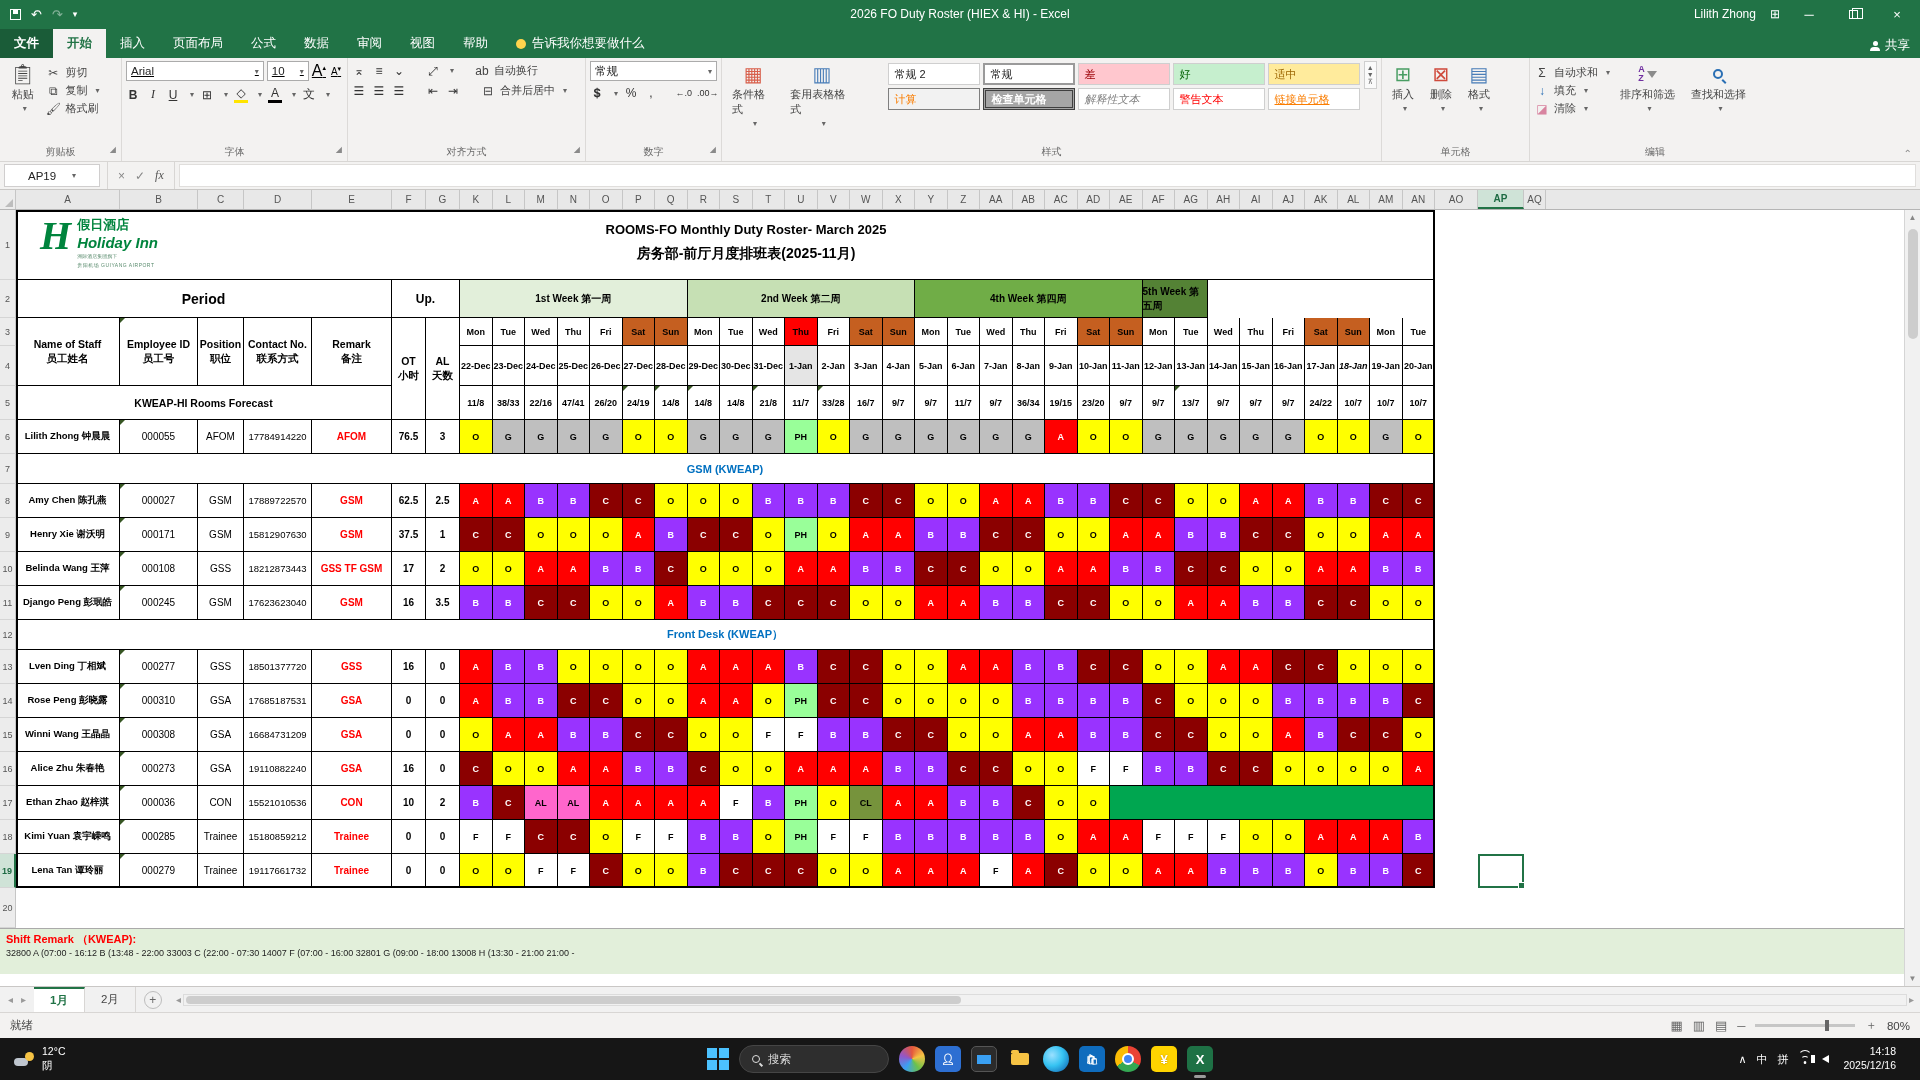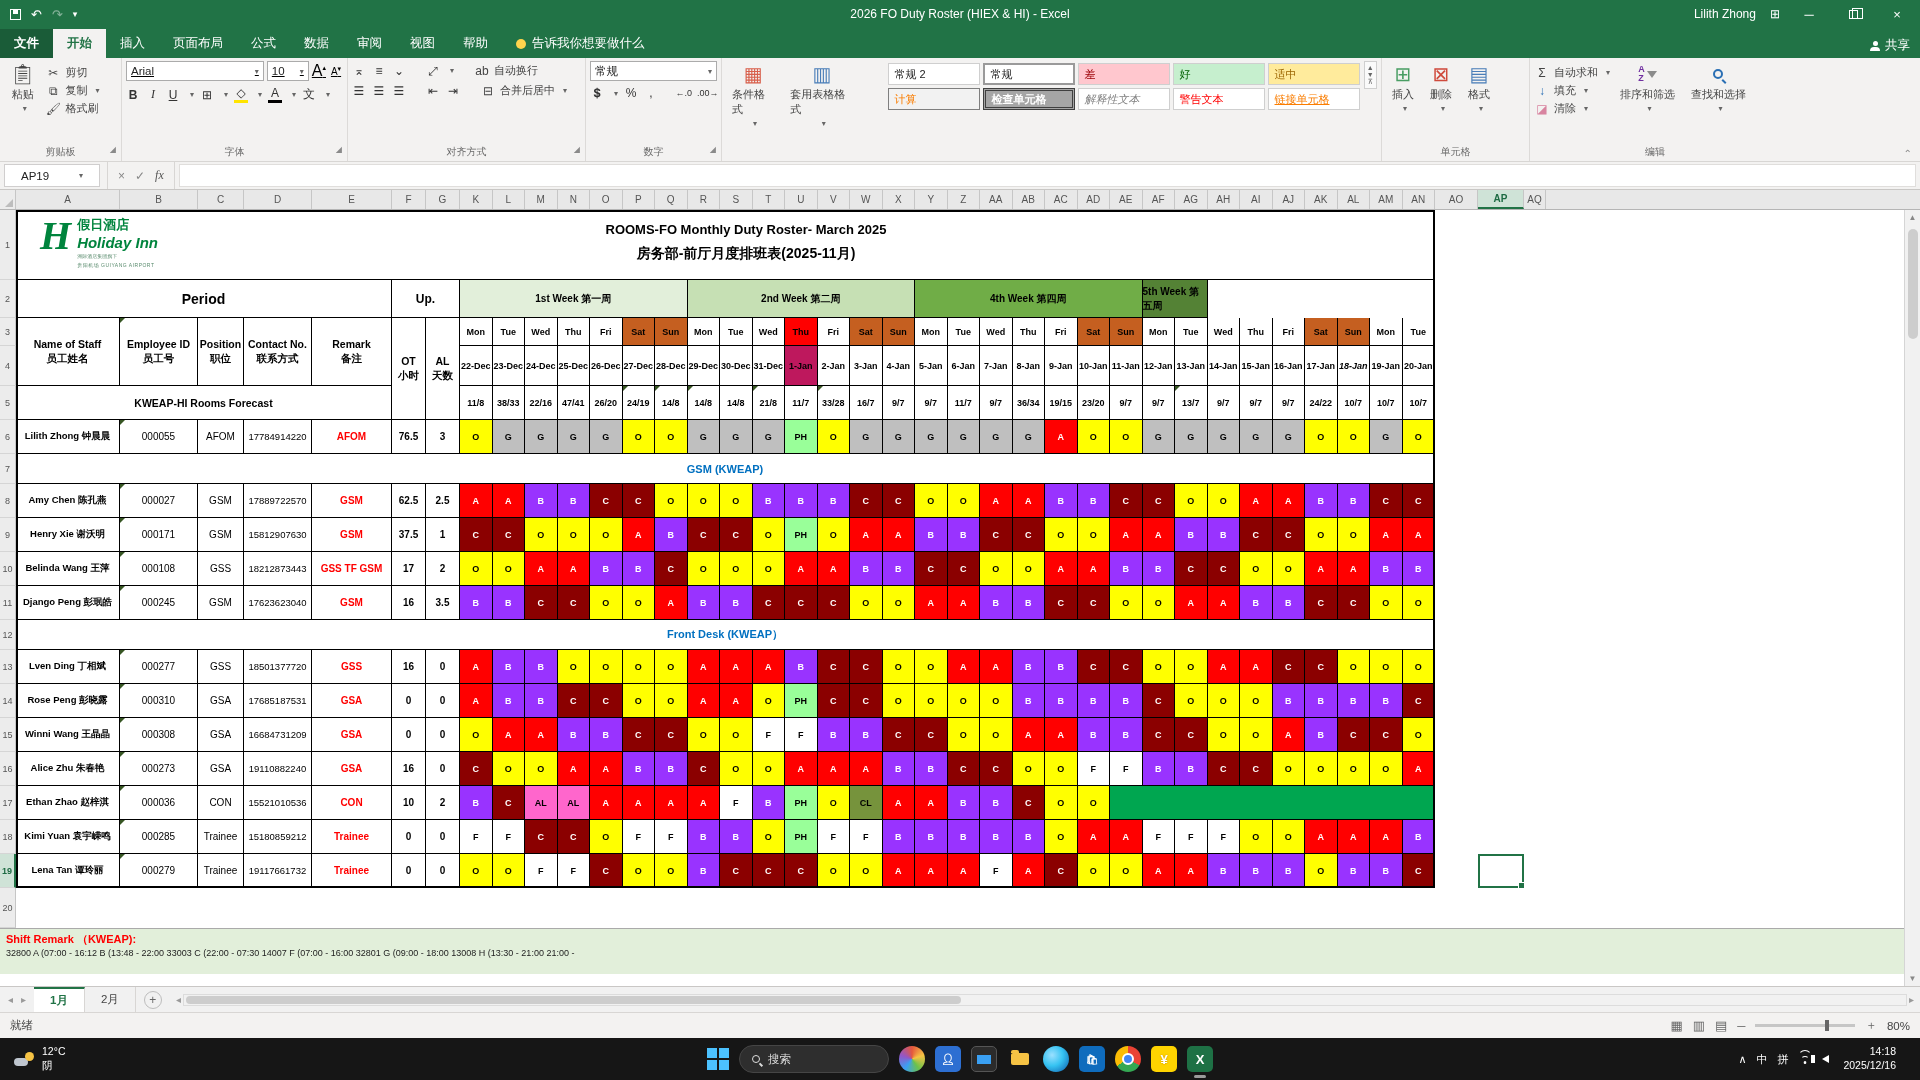--- a/index.html
+++ b/index.html
@@ -58,21 +58,21 @@
   .g-expl{color:#7f7f7f;font-style:italic;}
   .g-warn{color:#ff0000;}
   .g-link{color:#fa7d00;text-decoration:underline;}
   .galscroll{display:flex;flex-direction:column;justify-content:space-between;border:1px solid #cfcfcf;background:#fafafa;width:14px;font-size:7px;color:#666;align-items:center;padding:2px 0;}
   .magnifier{display:inline-block;width:10px;height:10px;border:2px solid #2a6fb4;border-radius:50%;position:relative;margin-right:2px;}
   .magnifier:after{content:"";position:absolute;width:2px;height:5px;background:#2a6fb4;left:8px;top:8px;transform:rotate(-45deg);}
   .funnel{display:inline-block;width:0;height:0;border-left:5px solid transparent;border-right:5px solid transparent;border-top:7px solid #8b8b8b;}
   .azicon{font-size:9px;line-height:9px;color:#7030a0;font-weight:bold;display:inline-flex;flex-direction:column;margin-right:2px;}
   
   .fbar{height:28px;background:#f3f2f1;display:flex;align-items:stretch;border-bottom:1px solid #c9c7c5;}
-  .namebox{width:96px;background:#fff;border:1px solid #d0cece;margin:2px 0 2px 4px;display:flex;align-items:center;justify-content:space-between;padding:0 16px;font-size:11.5px;color:#222;}
+  .namebox{width:96px;background:#fff;border:1px solid #d0cece;margin:2px 0 2px 4px;display:flex;align-items:center;justify-content:space-between;padding:0 23px;font-size:11.5px;color:#222;}
   .fxbtns{display:flex;align-items:center;gap:10px;padding:0 10px;color:#888;font-size:12px;border-right:1px solid #d8d6d4;}
   .finput{flex:1;background:#fff;margin:2px 4px;border:1px solid #e0dedc;}
   
   .sheet{position:relative;height:796px;background:#fff;overflow:hidden;}
   .colhead{height:20px;display:flex;background:#e8e8e8;border-bottom:1px solid #b5b5b5;}
   .corner{width:16px;border-right:1px solid #c6c6c6;background:#ececec;position:relative;}
   .corner:after{content:"";position:absolute;right:2px;bottom:2px;border-left:8px solid transparent;border-bottom:8px solid #bdbdbd;}
   .chc{border-right:1px solid #c6c6c6;font-size:10px;color:#555;display:flex;align-items:center;justify-content:center;flex:none;overflow:hidden;}
   .chc.selcol{background:#cfe3d7;color:#1e6b43;font-weight:bold;border-bottom:2px solid #217346;}
   .grid{position:relative;height:776px;background:#fff;}
@@ -347,20 +347,21 @@
             <div class="gal g-warn">警告文本</div>
             <div class="gal g-link">链接单元格</div>
           </div>
         </div>
       <div class="galscroll">
           <span>▲</span>
           <span>▼</span>
           <span>⊼</span>
         </div>
     </div>
+    <div class="rlabel"><span>样式</span></div>
   </div>
 
   <div class="rgroup" style="width:148px;">
     <div class="rbody">
       <div class="bigbtn">
           <span class="bico" style="color:#4a9e64;">⊞</span>
           <span>插入</span>
           <span class="arrow">▾</span>
         </div>
       <div class="bigbtn">
@@ -582,21 +583,21 @@
             <div class="tcell dayc" style="height: 40px;">22-Dec</div>
             <div class="tcell dayc" style="height: 40px;">23-Dec</div>
             <div class="tcell dayc" style="height: 40px;">24-Dec</div>
             <div class="tcell dayc" style="height: 40px;">25-Dec</div>
             <div class="tcell dayc" style="height: 40px;">26-Dec</div>
             <div class="tcell dayc" style="height: 40px;">27-Dec</div>
             <div class="tcell dayc" style="height: 40px;">28-Dec</div>
             <div class="tcell dayc" style="height: 40px;">29-Dec</div>
             <div class="tcell dayc" style="height: 40px;">30-Dec</div>
             <div class="tcell dayc" style="height: 40px;">31-Dec</div>
-            <div class="tcell dayc" style="height: 40px; background: #be185d;">1-Jan</div>
+            <div class="tcell dayc" style="height: 40px; background: #e5e5e5;">1-Jan</div>
             <div class="tcell dayc" style="height: 40px;">2-Jan</div>
             <div class="tcell dayc" style="height: 40px;">3-Jan</div>
             <div class="tcell dayc" style="height: 40px;">4-Jan</div>
             <div class="tcell dayc" style="height: 40px;">5-Jan</div>
             <div class="tcell dayc" style="height: 40px;">6-Jan</div>
             <div class="tcell dayc" style="height: 40px;">7-Jan</div>
             <div class="tcell dayc" style="height: 40px;">8-Jan</div>
             <div class="tcell dayc" style="height: 40px;">9-Jan</div>
             <div class="tcell dayc" style="height: 40px;">10-Jan</div>
             <div class="tcell dayc" style="height: 40px;">11-Jan</div>

